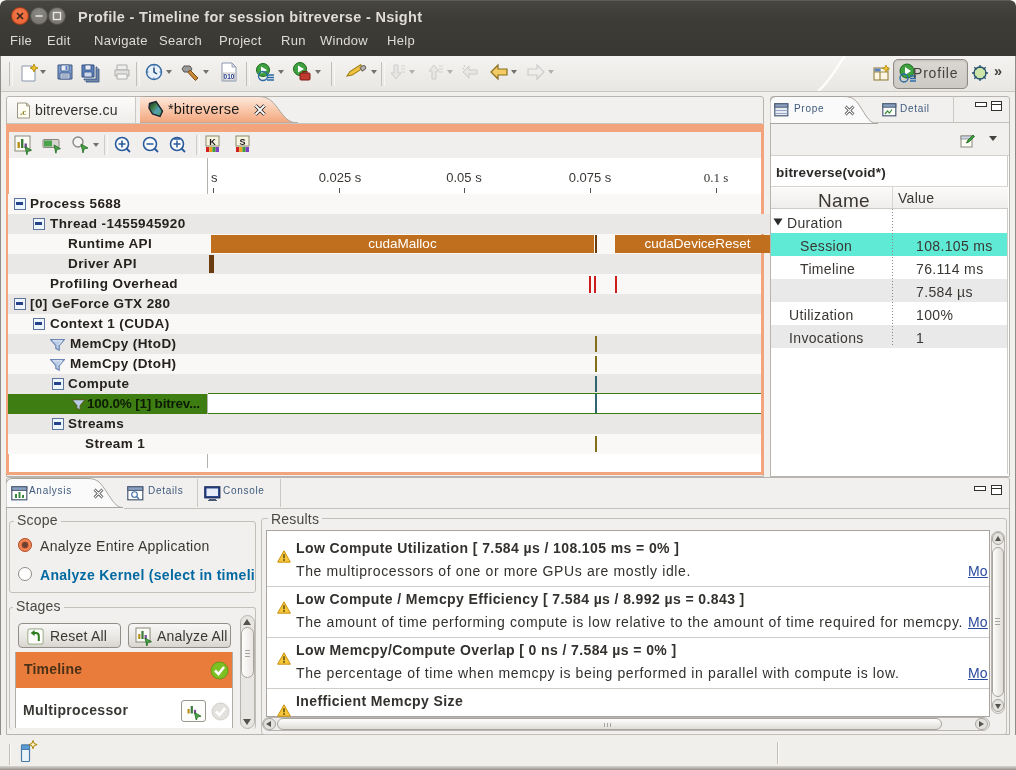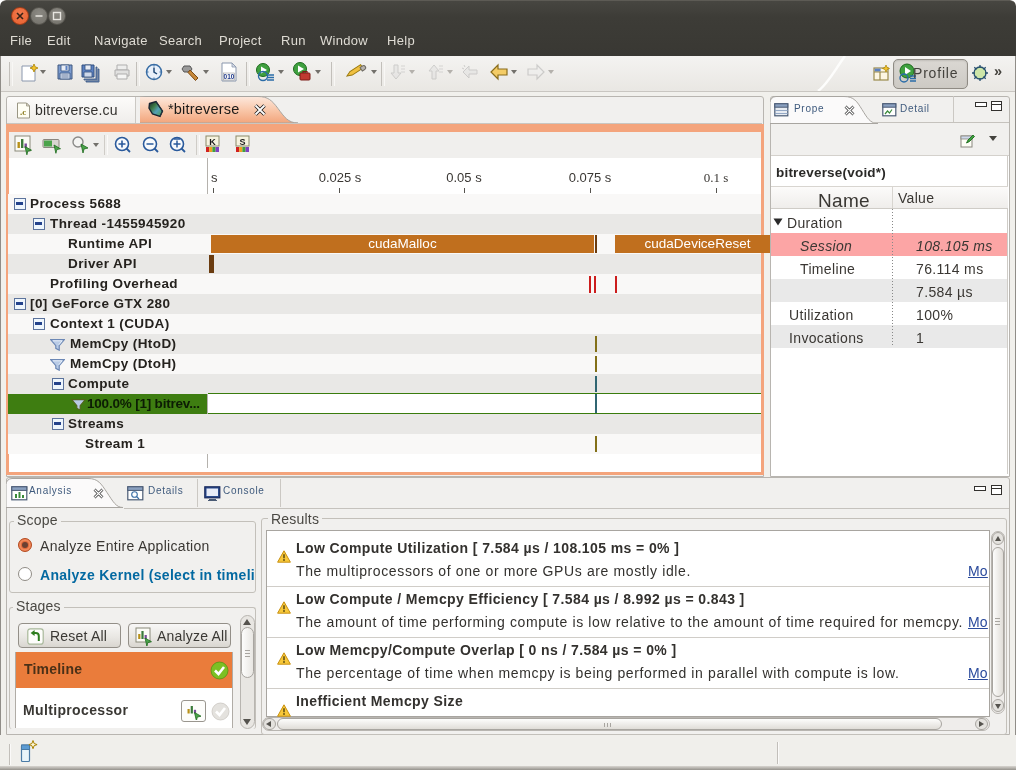--- a/index.html
+++ b/index.html
@@ -46,20 +46,21 @@
 <div class="wbtn" style="left:30px;top:7px;width:16px;height:16px;background:radial-gradient(circle at 50% 35%,#8c8a84,#716f68);border:1px solid #55534d;">
  <svg width="16" height="16" viewBox="0 0 16 16" style="position:absolute;left:0;top:0;">
         <path d="M4.5 8 L11.5 8" stroke="#e8e6e1" stroke-width="1.7"></path>
       </svg>
     </div>
 <div class="wbtn" style="left:48px;top:7px;width:16px;height:16px;background:radial-gradient(circle at 50% 35%,#8c8a84,#716f68);border:1px solid #55534d;">
  <svg width="16" height="16" viewBox="0 0 16 16" style="position:absolute;left:0;top:0;">
         <rect x="4.5" y="4.5" width="7" height="7" fill="none" stroke="#e8e6e1" stroke-width="1.4"></rect>
       </svg>
     </div>
+<div class="title">Profile - Timeline for session bitreverse - Nsight</div>
 <div class="menu" style="left:10px;">File</div>
 <div class="menu" style="left:47px;">Edit</div>
 <div class="menu" style="left:94px;">Navigate</div>
 <div class="menu" style="left:159px;">Search</div>
 <div class="menu" style="left:219px;">Project</div>
 <div class="menu" style="left:281px;">Run</div>
 <div class="menu" style="left:320px;">Window</div>
 <div class="menu" style="left:387px;">Help</div>
 
 <div class="toolbar"></div>
@@ -305,21 +306,21 @@
 <div class="abs" style="left:339px;top:188px;width:1px;height:5px;background:#55534e;"></div>
 <div class="abs" style="left:464px;top:188px;width:1px;height:5px;background:#55534e;"></div>
 <div class="abs" style="left:590px;top:188px;width:1px;height:5px;background:#55534e;"></div>
 <div class="abs" style="left:716px;top:188px;width:1px;height:5px;background:#55534e;"></div>
 
 <div id="rows">
 <div class="row" style="top:194px;background:#f9f8f7;">
           <div class="minus" style="left:6px;"></div>
           <div class="rlab" style="left:22px;">Process 5688</div>
         </div>
-<div class="row" style="top:214px;background:#e9e8e6;">
+<div class="row" style="top:214px;background:#e9e8e6;padding-left:27px;">
           <div class="minus" style="left:25px;"></div>
           <div class="rlab" style="left:42px;">Thread -1455945920</div>
         </div>
 <div class="row" style="top:234px;background:#f9f8f7;">
           <div class="rlab" style="left:60px;">Runtime API</div>
         </div>
 <div class="row" style="top:254px;background:#e9e8e6;">
           <div class="rlab" style="left:60px;">Driver API</div>
         </div>
 <div class="row" style="top:274px;background:#f9f8f7;">
@@ -429,21 +430,21 @@
 <div class="abs" style="left:818px;top:190px;font-size:19px;letter-spacing:0.3px;color:#3a3733;">Name</div>
 <div class="abs" style="left:898px;top:190px;font-size:14px;letter-spacing:0.3px;color:#3a3733;">Value</div>
 <div class="abs" style="left:892px;top:187px;width:1px;height:21px;background:#d8d5d0;"></div>
 
 <div class="trow" style="top:210px;">
         <svg class="abs" style="left:2px;top:8px;" width="10" height="8" viewBox="0 0 10 8">
           <path d="M0.5 0.5 h9 L5 7.5 z" fill="#2a2a2a"></path>
         </svg>
         <div class="tname" style="left:16px;">Duration</div>
       </div>
-<div class="trow" style="top:233px;background:#fca5a5;font-style:italic;">
+<div class="trow" style="top:233px;background:#5eead4;">
         <div class="tname" style="left:29px;">Session</div>
         <div class="tval">108.105 ms</div>
       </div>
 <div class="trow" style="top:256px;">
         <div class="tname" style="left:29px;">Timeline</div>
         <div class="tval">76.114 ms</div>
       </div>
 <div class="trow" style="top:279px;background:#e9e9e9;">
         <div class="tname" style="left:20px;margin-top:44px;">Kernel</div>
         <div class="tval">7.584 µs</div>

